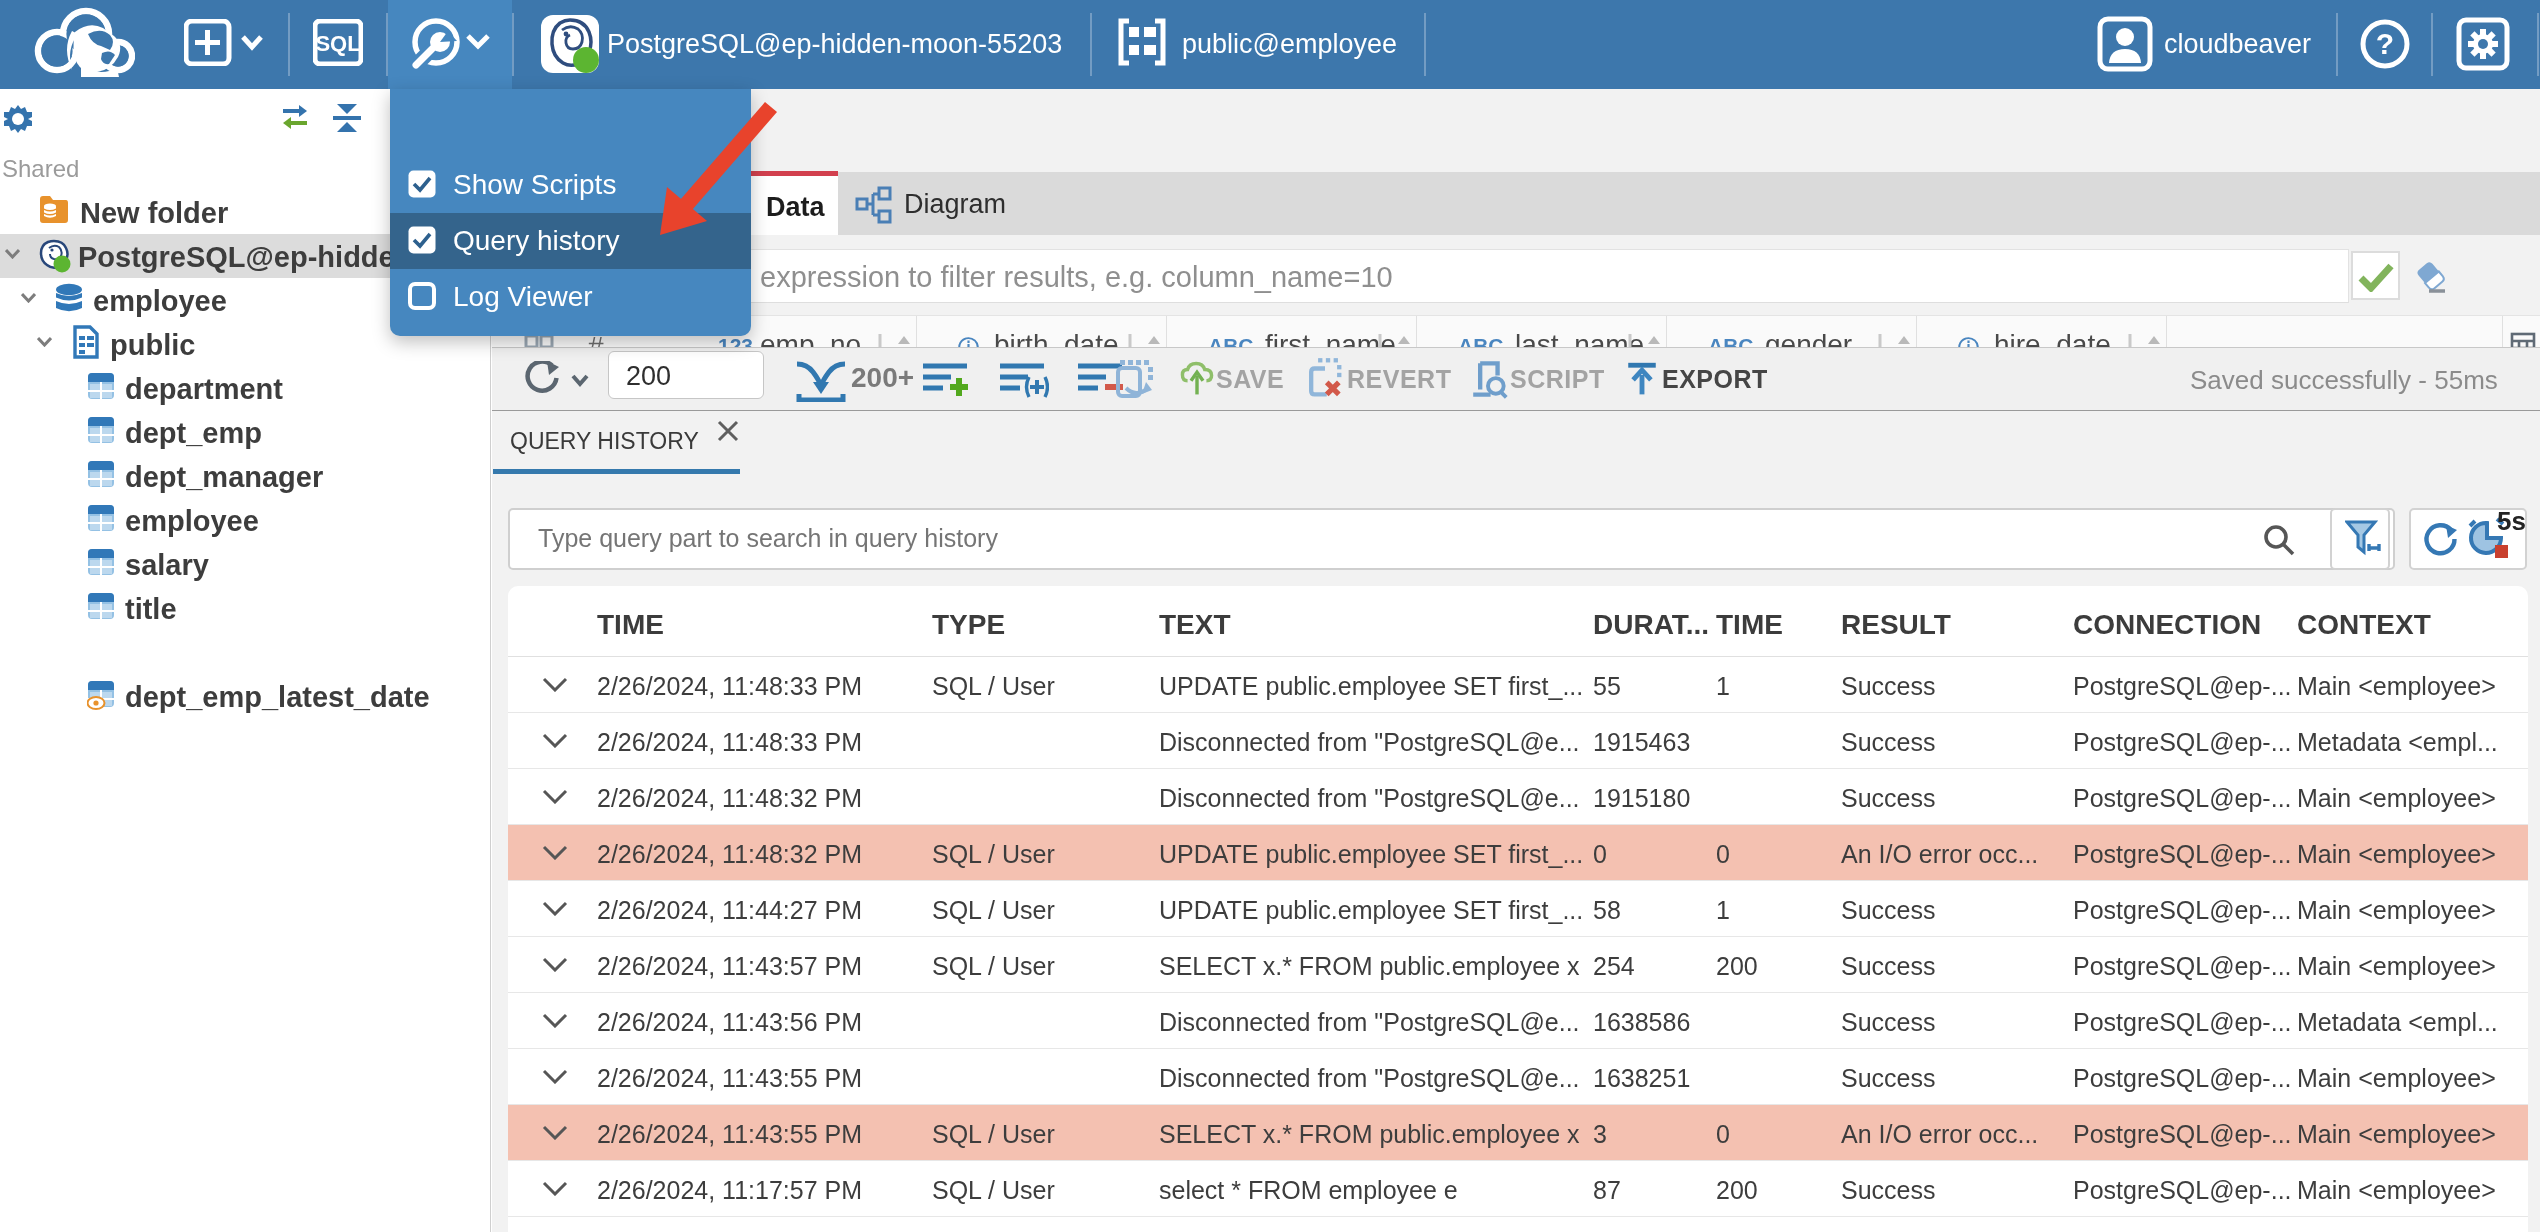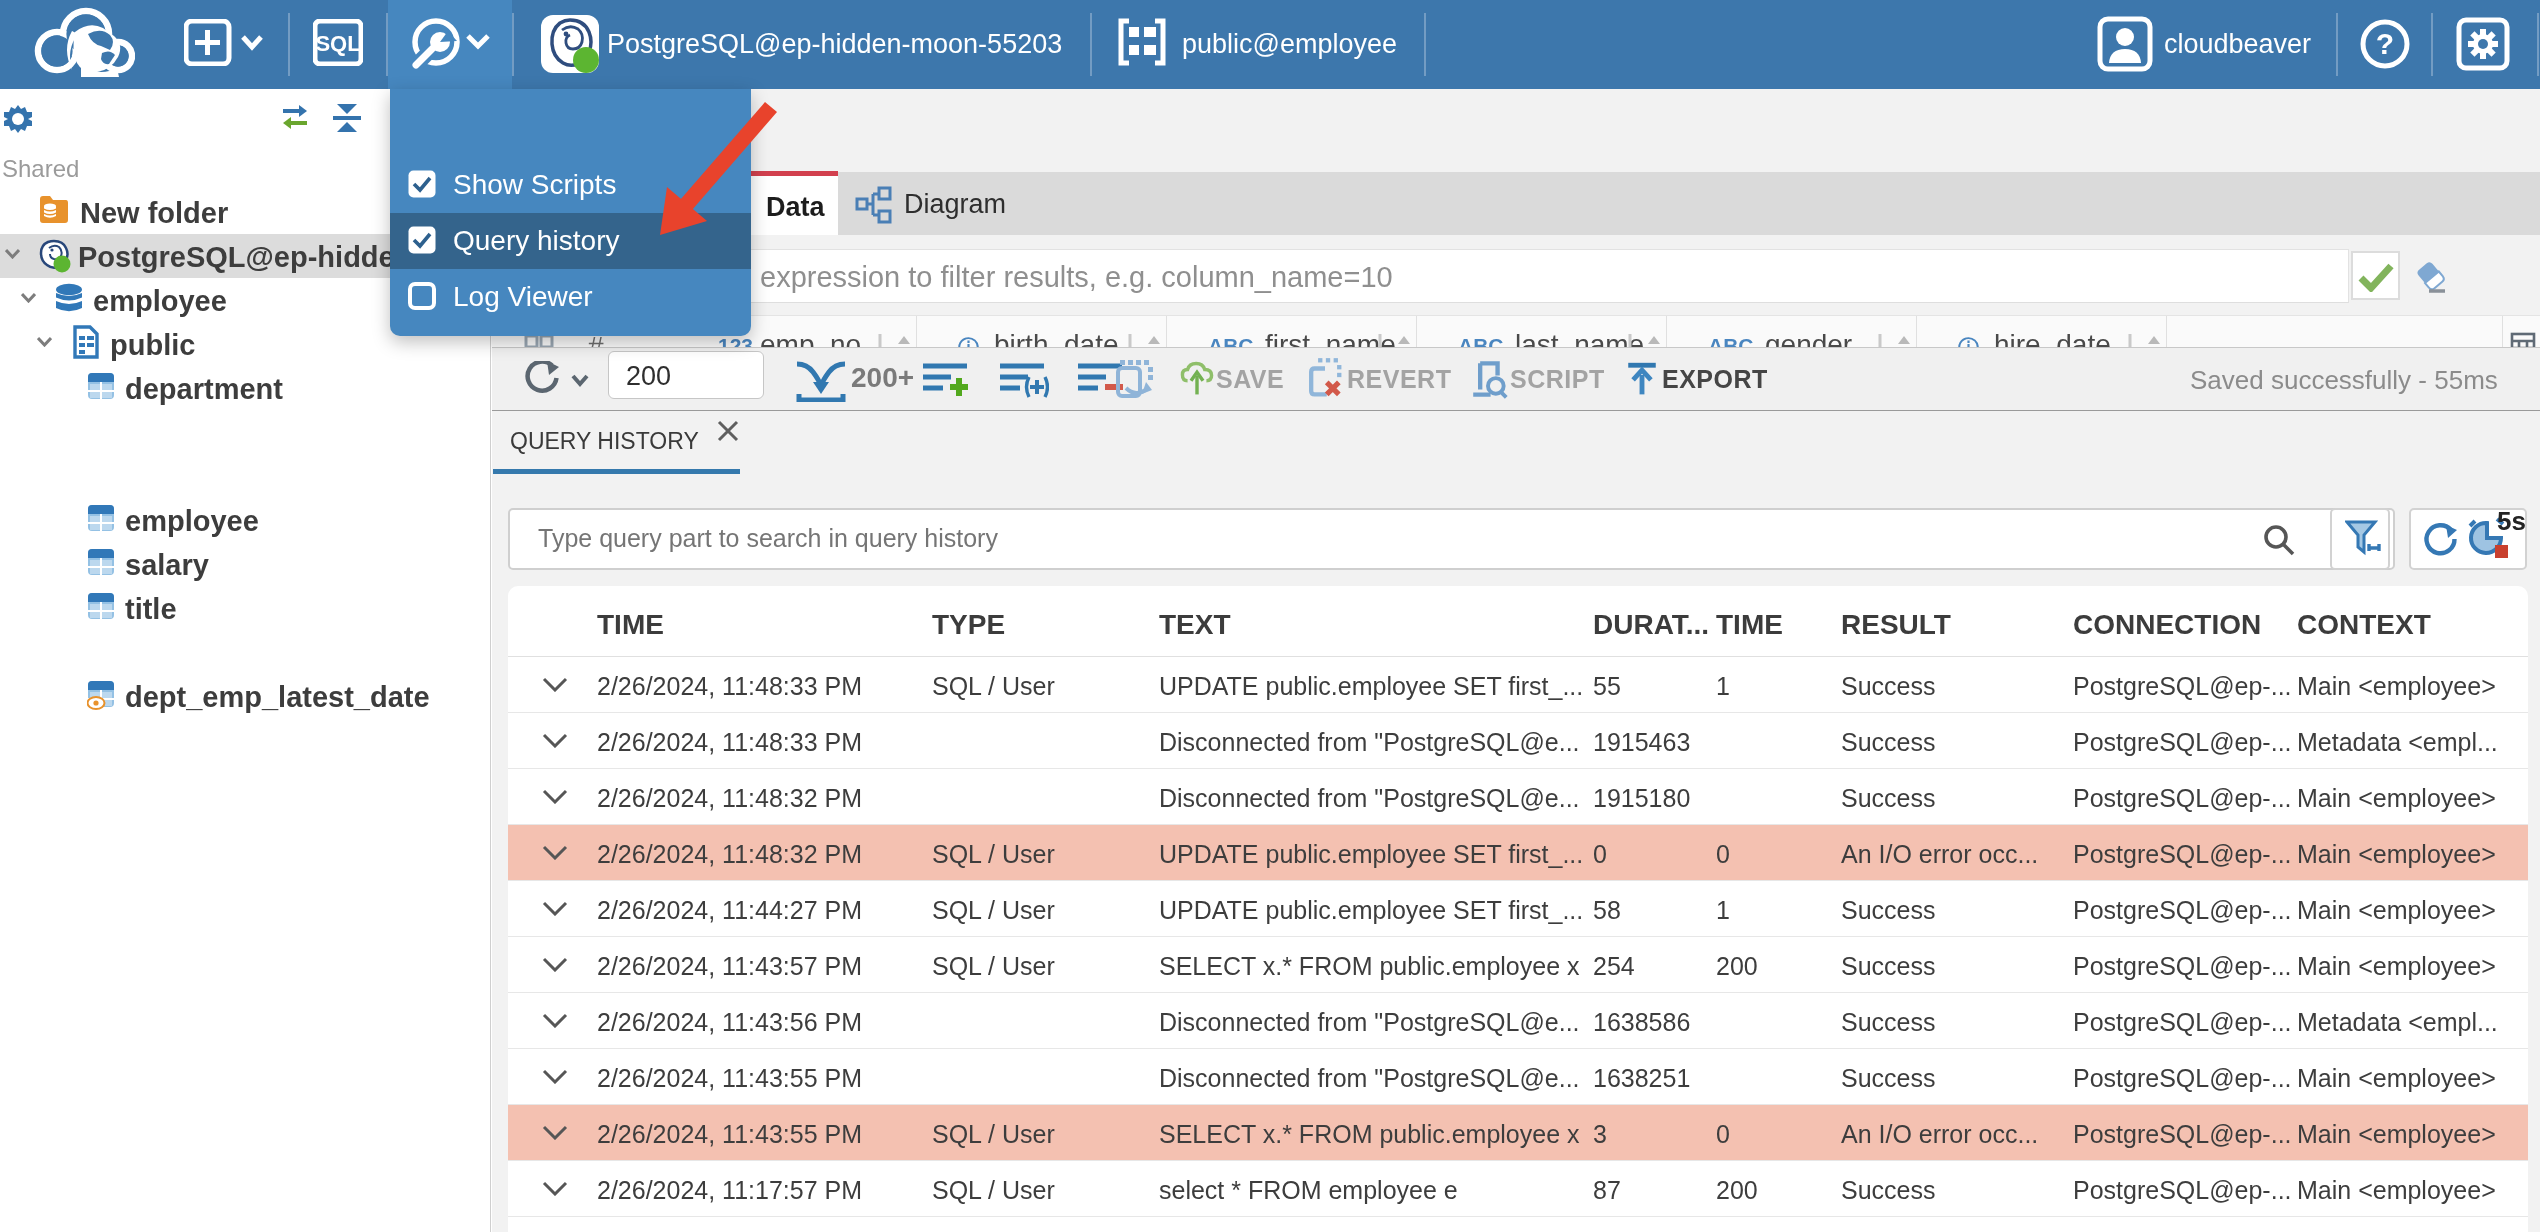--- a/index.html
+++ b/index.html
@@ -220,20 +220,44 @@
       <svg class="abs tbl" style="left:87px;top:6px" width="28" height="28" viewBox="0 0 28 28">
         <rect x="1" y="1" width="26" height="26" rx="4" fill="#94c1e4"></rect>
         <path d="M1 5 Q1 1 5 1 H23 Q27 1 27 5 V10 H1 Z" fill="#3178b8"></path>
         <rect x="3" y="12" width="10" height="6" fill="#bcd8ee"></rect>
         <rect x="15" y="12" width="10" height="6" fill="#bcd8ee"></rect>
         <rect x="3" y="20" width="10" height="6" fill="#bcd8ee"></rect>
         <rect x="15" y="20" width="10" height="6" fill="#bcd8ee"></rect>
         <path d="M14 10 V28 M1 19 H27" stroke="#fff" stroke-width="2"></path>
       </svg>
       <span class="treelabel" style="left:125px">department</span>
+    </div>
+  <div class="treerow" style="top:321px">
+      <svg class="abs tbl" style="left:87px;top:6px" width="28" height="28" viewBox="0 0 28 28">
+        <rect x="1" y="1" width="26" height="26" rx="4" fill="#94c1e4"></rect>
+        <path d="M1 5 Q1 1 5 1 H23 Q27 1 27 5 V10 H1 Z" fill="#3178b8"></path>
+        <rect x="3" y="12" width="10" height="6" fill="#bcd8ee"></rect>
+        <rect x="15" y="12" width="10" height="6" fill="#bcd8ee"></rect>
+        <rect x="3" y="20" width="10" height="6" fill="#bcd8ee"></rect>
+        <rect x="15" y="20" width="10" height="6" fill="#bcd8ee"></rect>
+        <path d="M14 10 V28 M1 19 H27" stroke="#fff" stroke-width="2"></path>
+      </svg>
+      <span class="treelabel" style="left:125px">dept_emp</span>
+    </div>
+  <div class="treerow" style="top:365px">
+      <svg class="abs tbl" style="left:87px;top:6px" width="28" height="28" viewBox="0 0 28 28">
+        <rect x="1" y="1" width="26" height="26" rx="4" fill="#94c1e4"></rect>
+        <path d="M1 5 Q1 1 5 1 H23 Q27 1 27 5 V10 H1 Z" fill="#3178b8"></path>
+        <rect x="3" y="12" width="10" height="6" fill="#bcd8ee"></rect>
+        <rect x="15" y="12" width="10" height="6" fill="#bcd8ee"></rect>
+        <rect x="3" y="20" width="10" height="6" fill="#bcd8ee"></rect>
+        <rect x="15" y="20" width="10" height="6" fill="#bcd8ee"></rect>
+        <path d="M14 10 V28 M1 19 H27" stroke="#fff" stroke-width="2"></path>
+      </svg>
+      <span class="treelabel" style="left:125px">dept_manager</span>
     </div>
   <div class="treerow" style="top:409px">
       <svg class="abs tbl" style="left:87px;top:6px" width="28" height="28" viewBox="0 0 28 28">
         <rect x="1" y="1" width="26" height="26" rx="4" fill="#94c1e4"></rect>
         <path d="M1 5 Q1 1 5 1 H23 Q27 1 27 5 V10 H1 Z" fill="#3178b8"></path>
         <rect x="3" y="12" width="10" height="6" fill="#bcd8ee"></rect>
         <rect x="15" y="12" width="10" height="6" fill="#bcd8ee"></rect>
         <rect x="3" y="20" width="10" height="6" fill="#bcd8ee"></rect>
         <rect x="15" y="20" width="10" height="6" fill="#bcd8ee"></rect>
         <path d="M14 10 V28 M1 19 H27" stroke="#fff" stroke-width="2"></path>

